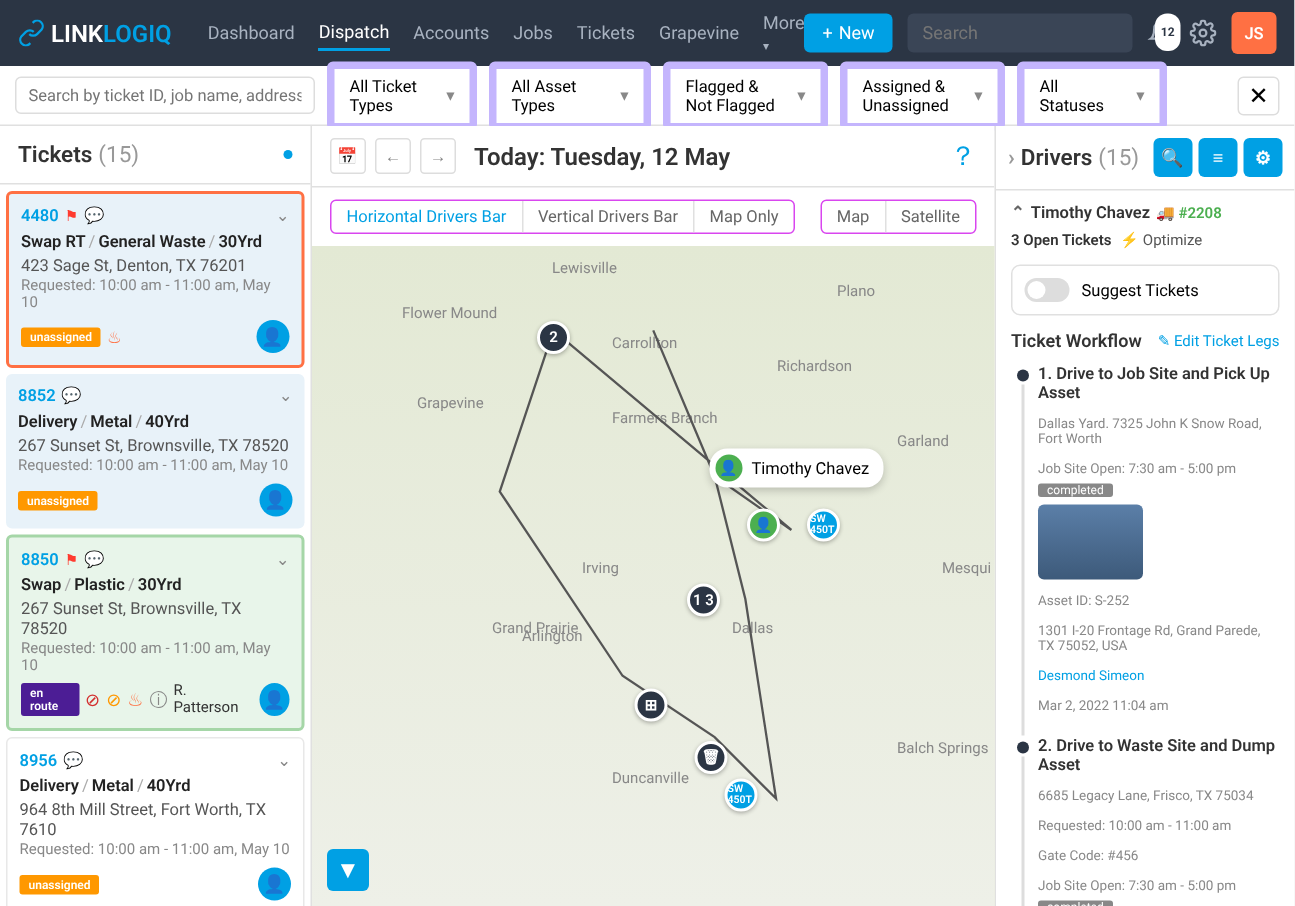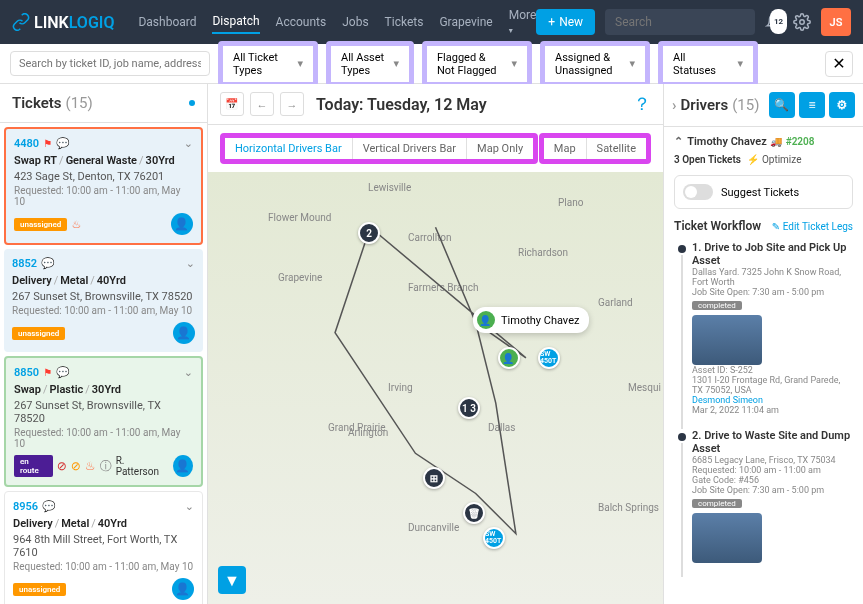--- a/index.html
+++ b/index.html
@@ -48,21 +48,21 @@
 .fire{color:#ff7043}
 .driver-ico{margin-left:auto;width:22px;height:22px;border-radius:50%;background:#00a0e4;display:flex;align-items:center;justify-content:center;color:#fff;font-size:12px}
 .circ-ico{font-size:12px}
 .center{flex:1;background:#fff;display:flex;flex-direction:column}
 .center-header{display:flex;align-items:center;padding:8px 12px;border-bottom:1px solid #e0e0e0}
 .date-ctrl{display:flex;align-items:center;gap:6px}
 .date-ctrl .box{border:1px solid #ddd;border-radius:3px;width:24px;height:24px;display:flex;align-items:center;justify-content:center;color:#888;cursor:pointer;font-size:11px}
 .date-title{font-size:16px;font-weight:600;color:#333;margin-left:12px}
 .help-ico{margin-left:auto;color:#00a0e4;font-size:18px;cursor:pointer}
 .map-tabs{display:flex;align-items:center;padding:8px 12px;gap:0}
-.pill-tabs{display:flex;border:5px solid #d946ef;border-radius:4px;overflow:hidden}
+.pill-tabs{display:flex;border:1px solid #d946ef;border-radius:4px;overflow:hidden}
 .pill-tab{padding:4px 10px;font-size:11px;color:#666;cursor:pointer;border-right:1px solid #e0e0e0}
 .pill-tab:last-child{border-right:none}
 .pill-tab.active{color:#00a0e4}
 .map-area{flex:1;position:relative;background:#e8ecd8;overflow:hidden}
 .map-bg{position:absolute;inset:0;background:linear-gradient(180deg,#e3e9d4,#eef0e8)}
 .city-label{position:absolute;color:#888;font-size:10px}
 .marker{position:absolute;width:22px;height:22px;border-radius:50%;display:flex;align-items:center;justify-content:center;color:#fff;font-size:10px;font-weight:600;border:2px solid #fff;box-shadow:0 1px 3px rgba(0,0,0,.3)}
 .marker.dark{background:#2b3544}
 .marker.blue{background:#00a0e4}
 .marker.green{background:#4caf50}
@@ -79,21 +79,21 @@
 .open-line{display:flex;align-items:center;gap:6px;color:#555;font-size:10px;margin-bottom:10px}
 .suggest-box{border:1px solid #e0e0e0;border-radius:6px;padding:8px;display:flex;align-items:center;gap:8px;margin-bottom:10px}
 .toggle{width:30px;height:16px;border-radius:8px;background:#ddd;position:relative}
 .toggle::after{content:"";position:absolute;width:12px;height:12px;border-radius:50%;background:#fff;top:2px;left:2px}
 .workflow-header{display:flex;align-items:center;justify-content:space-between;font-weight:600;color:#333;margin-bottom:8px;font-size:12px}
 .edit-link{color:#00a0e4;font-size:10px;font-weight:400;cursor:pointer}
 .wf-step{position:relative;padding-left:18px;margin-bottom:14px}
 .wf-step::before{content:"";position:absolute;left:4px;top:4px;width:8px;height:8px;border-radius:50%;background:#2b3544}
 .wf-step::after{content:"";position:absolute;left:7px;top:14px;bottom:-14px;width:2px;background:#ddd}
 .wf-title{font-weight:600;color:#333}
-.wf-sub{color:#888;font-size:9px;margin-top:0}
+.wf-sub{color:#888;font-size:9px;margin-top:10px}
 .wf-sub.link{color:#00a0e4}
 .status-pill{display:inline-block;background:#888;color:#fff;font-size:8px;padding:0 6px;border-radius:2px;margin-top:4px}
 .wf-img{width:70px;height:50px;background:linear-gradient(#5b7fa8,#3d5a7a);border-radius:4px;margin-top:4px}
 </style>
 </head>
 <body>
 
 <div class="topbar">
   <div class="logo">
     <svg width="18" height="18" viewBox="0 0 24 24" fill="none">
@@ -130,21 +130,21 @@
   </div>
   <div class="avatar">JS</div>
 </div>
 
 <div class="filterbar">
   <input class="search-filter" placeholder="Search by ticket ID, job name, address, account" style="">
   <div class="dropdown" style="width:100px">
       <span>All Ticket Types</span>
       <span class="chev">▾</span>
     </div>
-  <div class="dropdown" style="width:88px">
+  <div class="dropdown" style="width:108px">
       <span>All Asset Types</span>
       <span class="chev">▾</span>
     </div>
   <div class="dropdown" style="width:110px">
       <span>Flagged &amp; Not Flagged</span>
       <span class="chev">▾</span>
     </div>
   <div class="dropdown" style="width:110px">
       <span>Assigned &amp; Unassigned</span>
       <span class="chev">▾</span>

